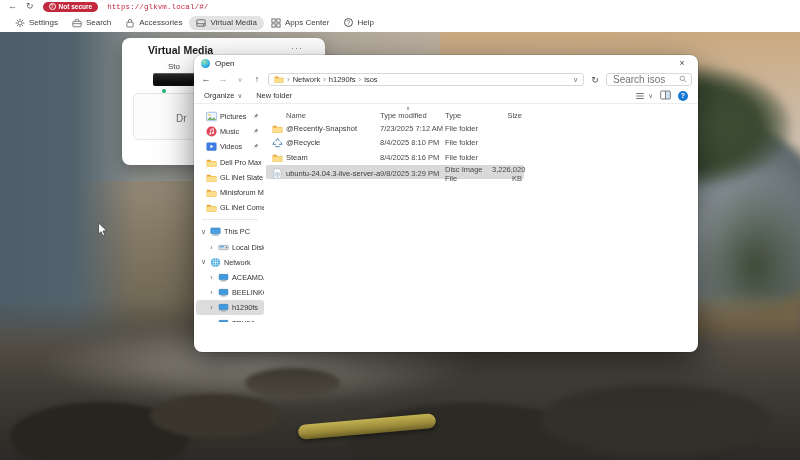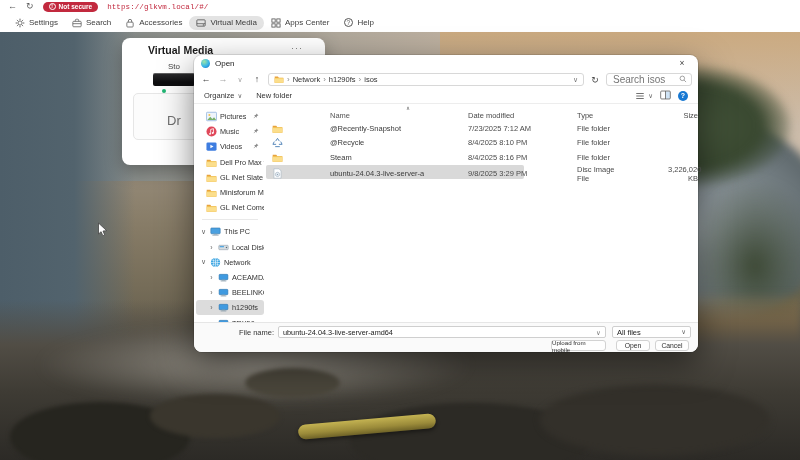--- a/index.html
+++ b/index.html
@@ -57,21 +57,21 @@
   .vm-panel{position:absolute;left:122px;top:38px;width:203px;height:127px;background:#fff;
             border-radius:8px;box-shadow:0 6px 18px rgba(0,0,0,.3);z-index:10;font-size:8px;color:#333;}
   .vm-title{position:absolute;left:26px;top:6px;font-size:10.5px;font-weight:bold;color:#1b1b1b;}
   .vm-more{position:absolute;right:22px;top:5px;font-size:9px;color:#777;letter-spacing:1px;}
   .vm-sto{position:absolute;left:46px;top:24px;font-size:8px;color:#444;}
   .vm-device{position:absolute;left:31px;top:35px;width:42px;height:13px;border-radius:2px;
              background:linear-gradient(180deg,#2d2d2f,#0e0e10 70%);box-shadow:inset 0 1px 0 rgba(255,255,255,.25);}
   .vm-dot{position:absolute;left:40px;top:51px;width:4px;height:4px;border-radius:50%;}
   .vm-drop{position:absolute;left:11px;top:55px;width:186px;height:47px;border:1px solid #e6e6e6;
            border-radius:5px;background:#fcfcfc;}
-  .vm-drop-label{position:absolute;left:33px;top:19px;font-size:13px;color:#707070;}
+  .vm-drop-label{position:absolute;left:42px;top:19px;font-size:10px;color:#707070;}
 
   
   .dialog{position:absolute;left:194px;top:55px;width:504px;height:297px;background:#fff;border-radius:8px;
           box-shadow:0 12px 34px rgba(0,0,0,.5),0 0 0 1px rgba(0,0,0,.10);z-index:20;font-size:7.5px;color:#333;}
   .dlg-title{display:flex;align-items:center;height:16px;padding:0 7px;font-size:8px;color:#222;}
   .edge-ic{width:9px;height:9px;border-radius:50%;margin-right:5px;
            background:radial-gradient(circle at 35% 30%,#9de6a6,#35b3e8 55%,#1462bd);}
   .dlg-close{margin-left:auto;width:18px;height:14px;display:flex;align-items:center;justify-content:center;
              color:#444;font-size:8.5px;}
   .navrow{display:flex;align-items:center;height:17px;padding:0 6px;gap:5px;}
@@ -103,21 +103,21 @@
   .sb-row.sel{background:#dcdcdc;}
   .sb-chev{width:7px;font-size:7px;color:#666;text-align:center;flex:0 0 auto;}
   .sb-ic{width:11px;height:11px;display:inline-flex;align-items:center;justify-content:center;flex:0 0 auto;}
   .sb-ic svg{width:11px;height:11px;}
   .sb-label{white-space:nowrap;overflow:hidden;}
   .sb-pin{margin-left:auto;margin-right:5px;flex:0 0 auto;}
   .sb-pin svg{width:6px;height:6px;}
   .sb-div{height:1px;background:#e9e9e9;margin:4px 8px;}
 
   .filearea{flex:1;position:relative;padding-top:5px;}
-  .fl-grid{display:grid;grid-template-columns:14px 94px 65px 47px 30px;align-items:center;padding-left:6px;gap:44px;}
+  .fl-grid{display:grid;grid-template-columns:14px 94px 65px 47px 30px;align-items:center;padding-left:6px;}
   .fl-head{height:12px;color:#555;}
   .fl-head .c-size{padding-left:3px;}
   .sort-ind{position:absolute;left:140px;top:1px;font-size:5.5px;color:#666;}
   .fl-row{height:14.5px;width:258px;border-radius:2px;color:#3a3a3a;}
   .fl-row.sel{background:#d9d9d9;}
   .fl-ic{width:11px;height:11px;display:inline-flex;align-items:center;justify-content:center;}
   .fl-ic svg{width:11px;height:11px;}
   .c-name{white-space:nowrap;overflow:hidden;padding-right:3px;}
   .c-date,.c-type{color:#4a4a4a;}
   .c-size{text-align:right;color:#4a4a4a;}
@@ -472,21 +472,21 @@
               </svg>
             </span>
             <span class="sb-label">TRX50</span>
           </div>
         </div>
       <div class="filearea">
         <span class="sort-ind">∧</span>
         <div class="fl-grid fl-head" id="flHead">
             <span></span>
             <span class="c-name">Name</span>
-            <span class="c-date">Date modified</span>
+            <span class="c-date">Type modified</span>
             <span class="c-type">Type</span>
             <span class="c-size">Size</span>
           </div>
         <div id="flRows">
             <div class="fl-grid fl-row">
               <span class="fl-ic">
                 <svg viewBox="0 0 16 13">
                   <path d="M1 2.5h5.2l1.6 2H15v8H1z" fill="#e8a33d"></path>
                   <path d="M1 4.8h14v7.7H1z" fill="#f7cf62"></path>
                   <path d="M1 6h14v6.5H1z" fill="#fbde8c"></path>
@@ -536,30 +536,18 @@
               </span>
               <span class="c-name">ubuntu-24.04.3-live-server-amd64</span>
               <span class="c-date">9/8/2025 3:29 PM</span>
               <span class="c-type">Disc Image File</span>
               <span class="c-size">3,226,020 KB</span>
             </div>
           </div>
       </div>
     </div>
 
-    <div class="footer">
-      <span class="fn-label">File name:</span>
-      <input class="fn-input" value="ubuntu-24.04.3-live-server-amd64" style="">
-      <span class="fn-dd">∨</span>
-      <div class="ft-type">
-        <span>All files</span>
-        <span class="tb-dd">∨</span>
-      </div>
-      <div class="dlg-btn btn-upload">Upload from mobile</div>
-      <div class="dlg-btn btn-open">Open</div>
-      <div class="dlg-btn btn-cancel">Cancel</div>
-    </div>
   </div>
 
   <svg class="cursor" width="12" height="16" viewBox="0 0 12 16">
     <path d="M1.5 1l0 11 2.6-2.3 1.7 4 1.9-.8-1.7-3.9 3.7-.3z" fill="#fdfdfd" stroke="#444" stroke-width="0.8"></path>
   </svg>
 </div>
 
 </body></html>

